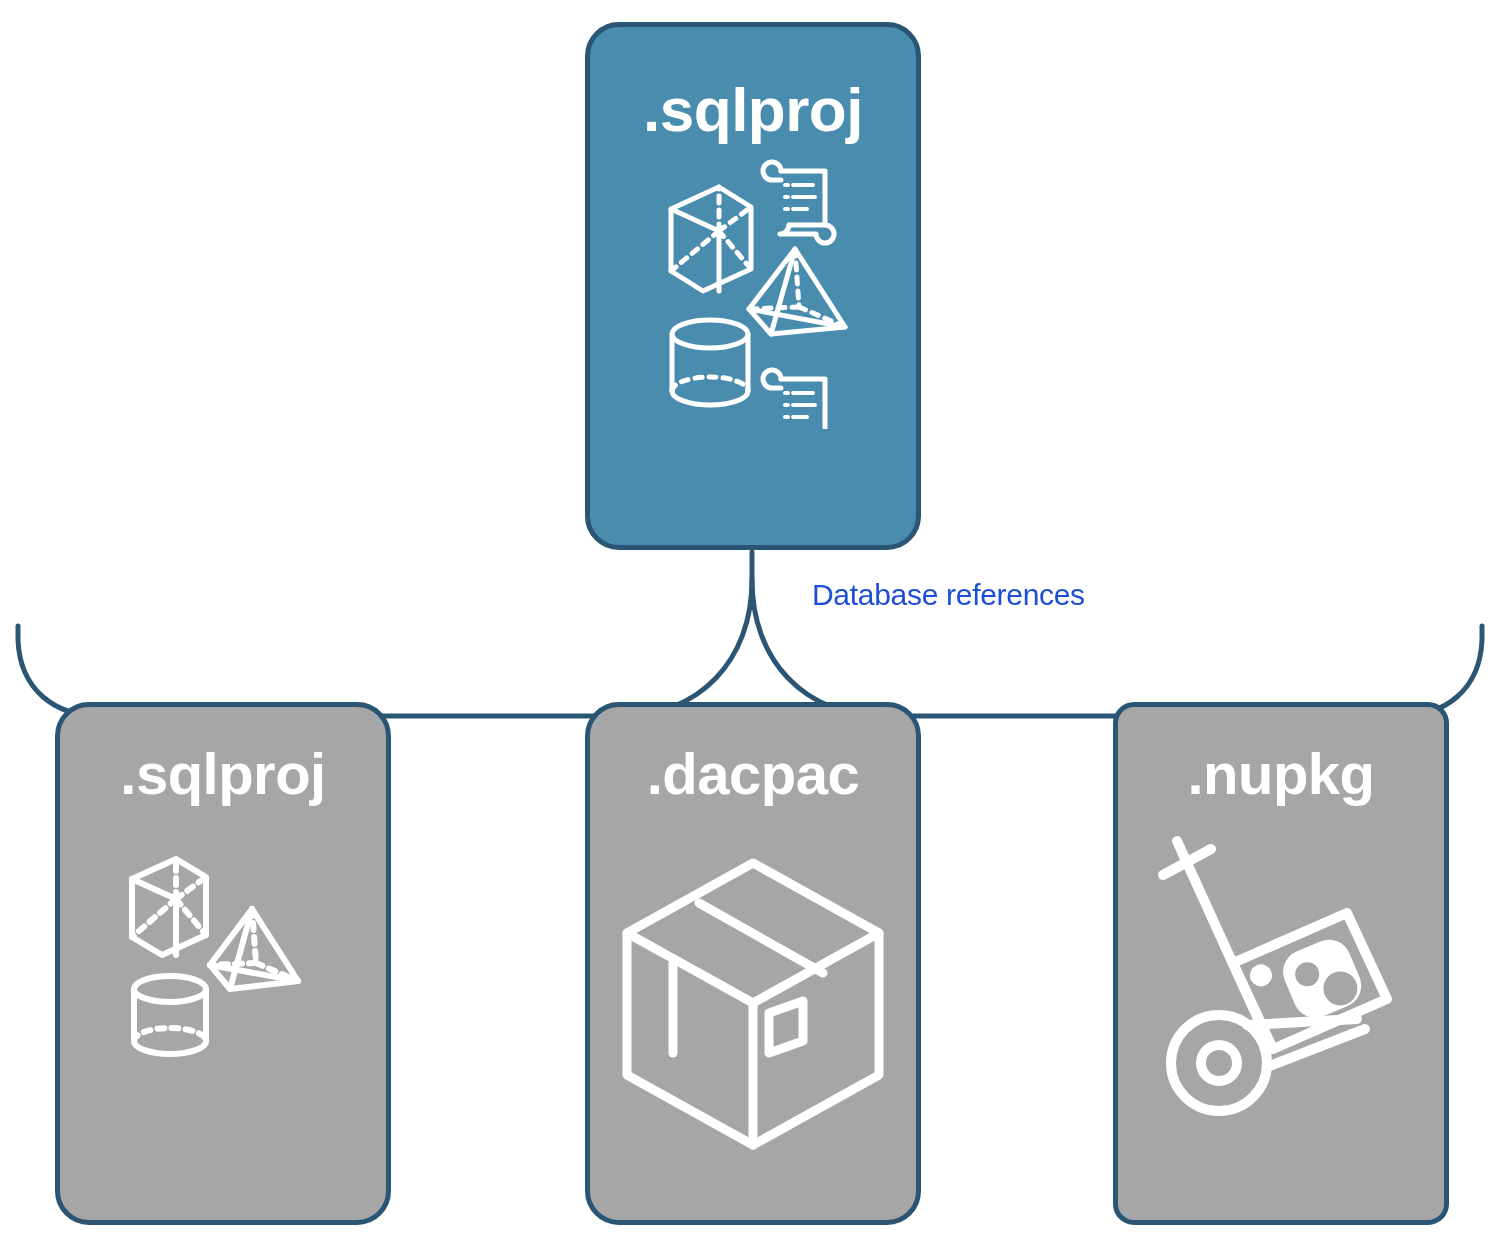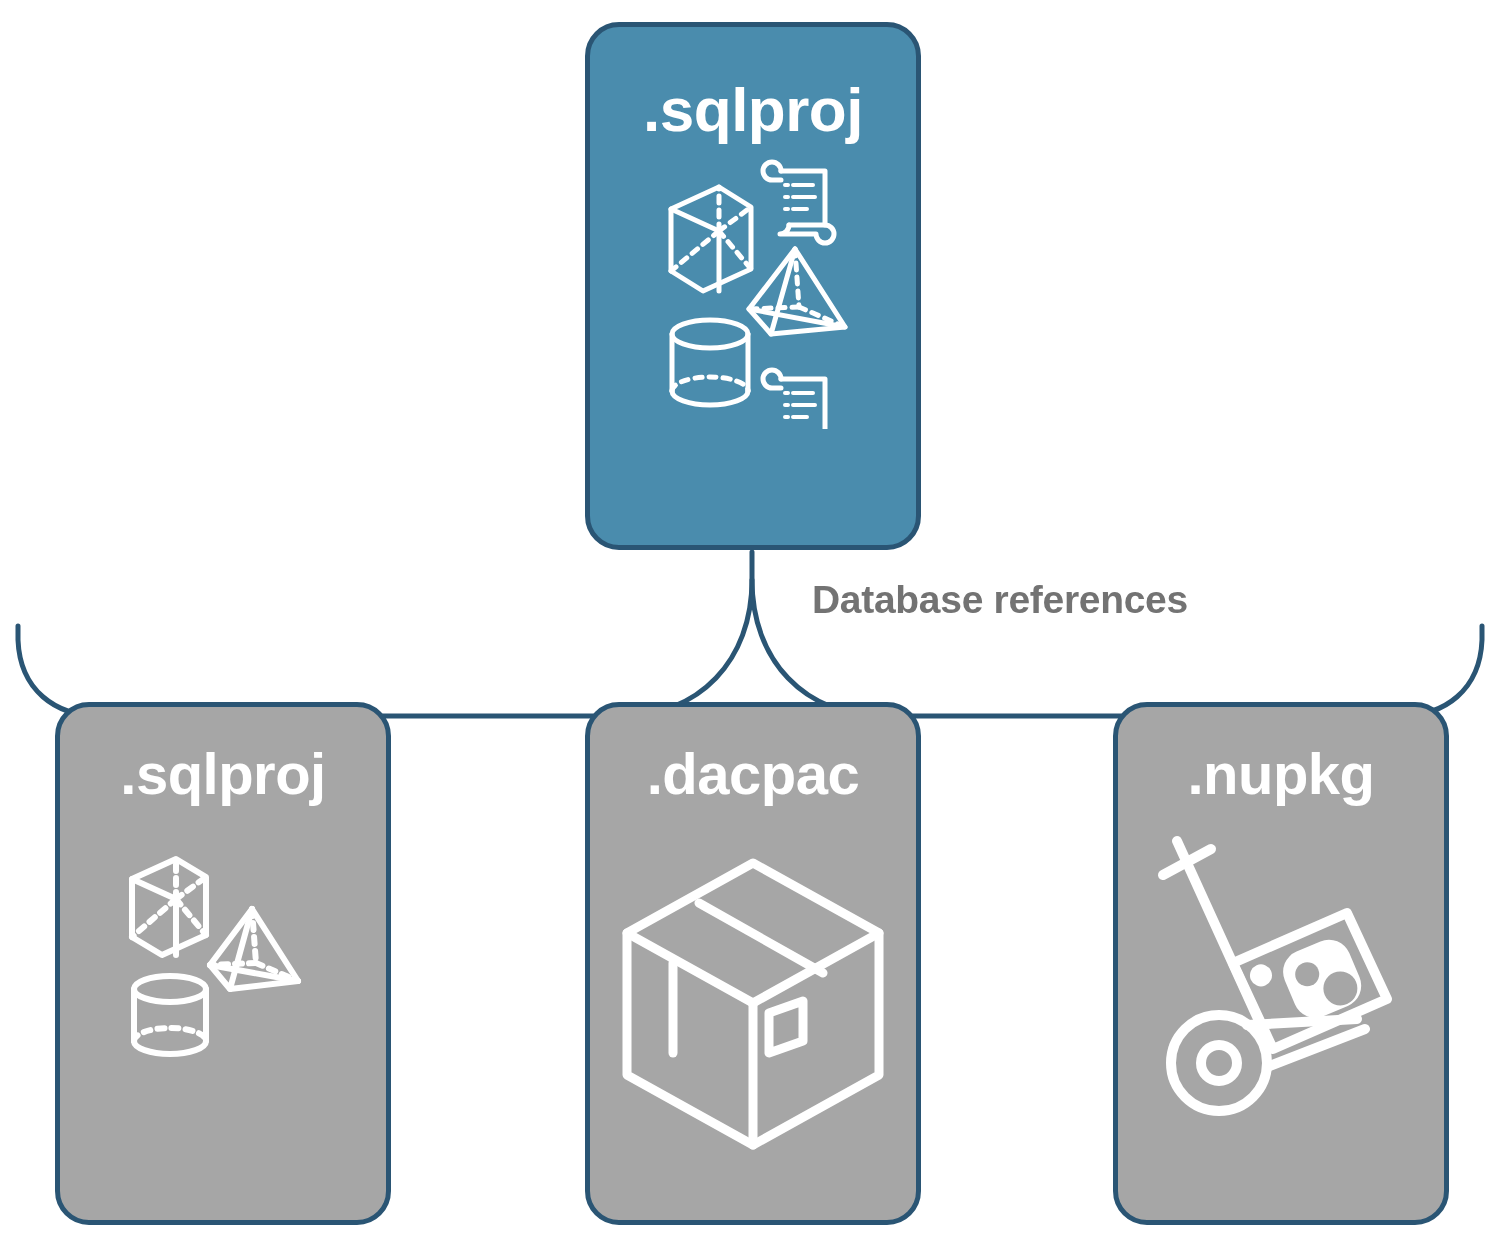--- a/index.html
+++ b/index.html
@@ -55,42 +55,42 @@
     top: 702px;
     height: 523px;
     width: 336px;
   }
   .card-gray .card-title {
     font-size: 58px;
     margin-top: 38px;
   }
   #card-sqlproj-ref { left: 55px; }
   #card-dacpac      { left: 585px; gap: 28px; }
-  #card-nupkg       { left: 1113px; }
+  #card-nupkg       { left: 1113px; border-radius: 21px; }
 
   #card-sqlproj-ref .icon-wrap { margin-top: 40px; }
   #card-dacpac .icon-wrap      { margin-top: 22px; }
   #card-nupkg .icon-wrap       { margin-top: 30px; }
 
   .icon-wrap { line-height: 0; }
 
   #connector {
     position: absolute;
     left: 0; top: 540px;
     width: 1500px;
     height: 190px;
     pointer-events: none;
   }
   #connector-label {
     position: absolute;
     left: 812px;
     top: 578px;
-    font-size: 39px;
-    font-weight: bold;
-    color: #737373;
+    font-size: 30px;
+    font-weight: normal;
+    color: #1d4ed8;
     letter-spacing: -0.3px;
     white-space: nowrap;
   }
 </style>
 </head>
 <body>
 
 <div id="stage">
 
   <div class="card" id="card-root">

